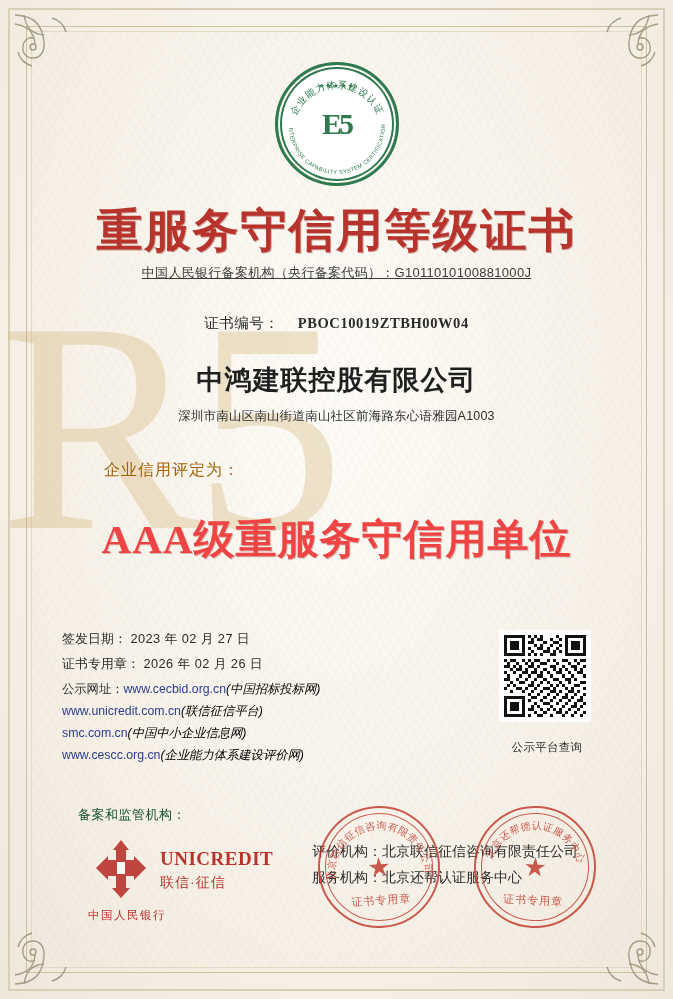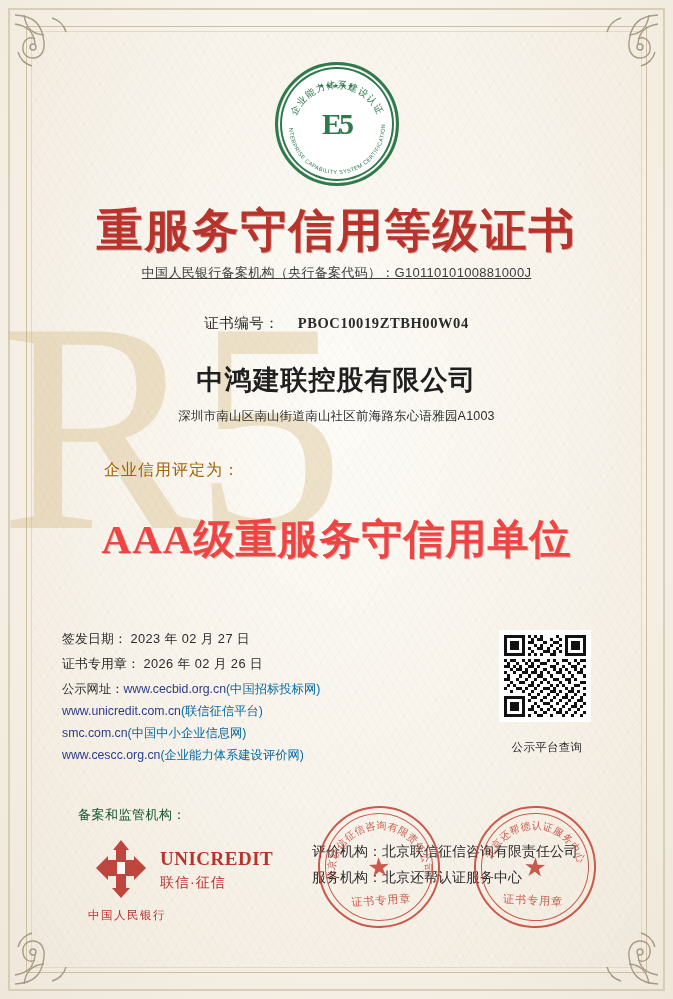--- a/index.html
+++ b/index.html
@@ -232,21 +232,21 @@
     top: 678px;
     font-size: 12.3px;
     color: #2f2f7a;
     line-height: 22px;
   }
   .urls .first { color: #2b2b2b; }
   .urls a, .urls .link {
     color: #2b3c8c;
     text-decoration: none;
   }
-  .urls .zh { color: #0369a1; }
+  .urls .zh { color: #000000; font-style: italic; }
 
   
   .qr-wrap {
     position: absolute;
     right: 78px;
     top: 630px;
     width: 96px;
     text-align: center;
   }
   .qr {

